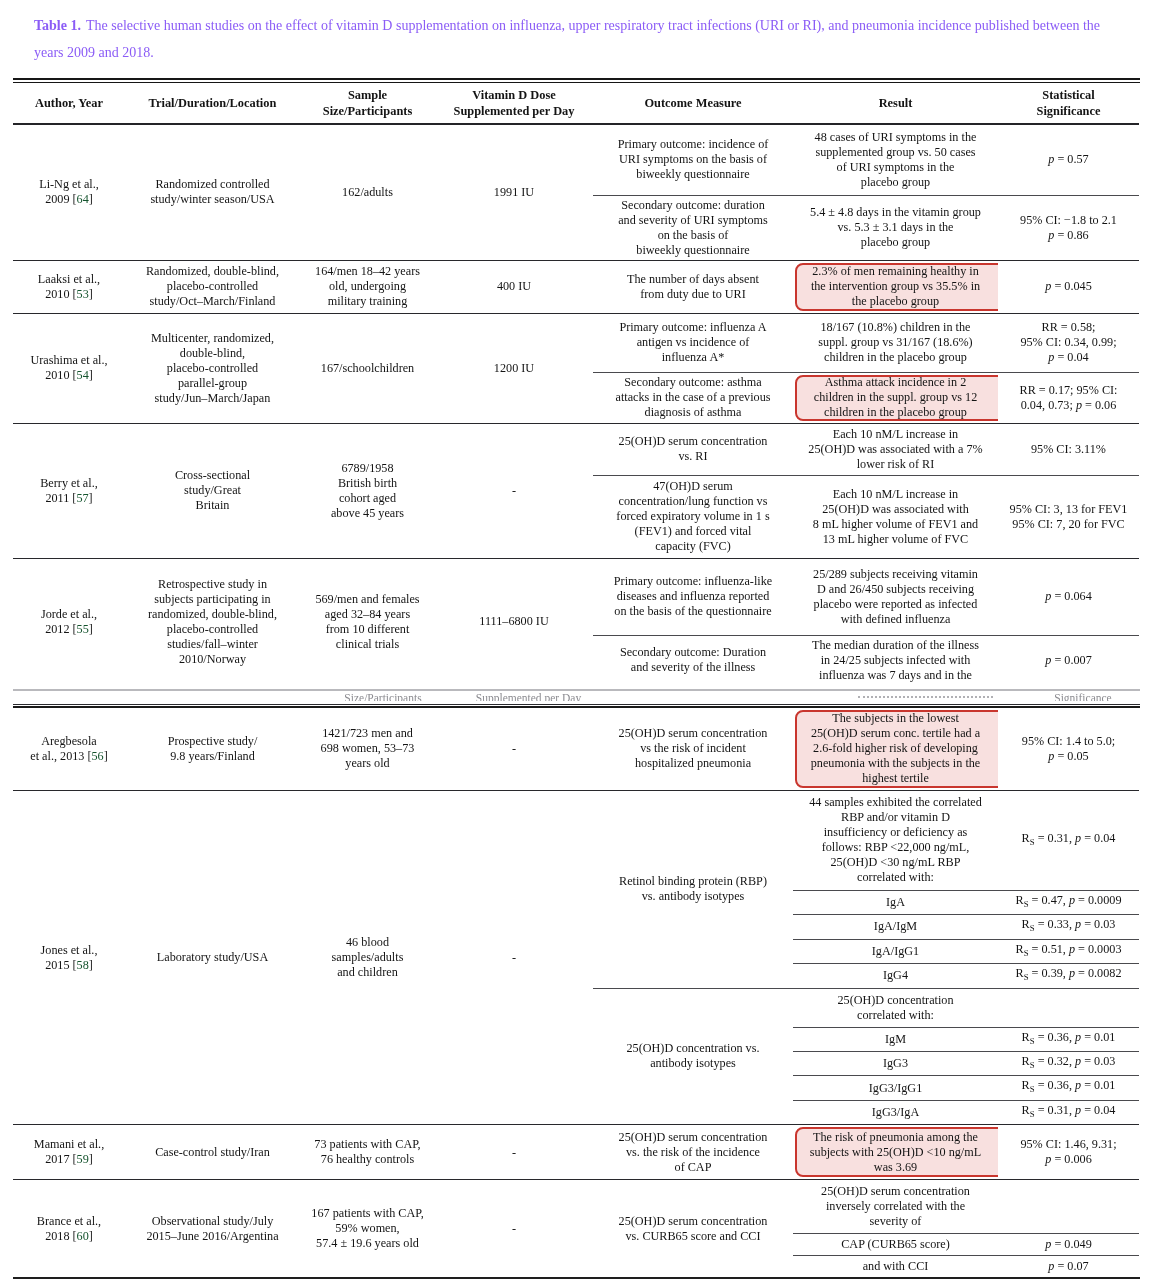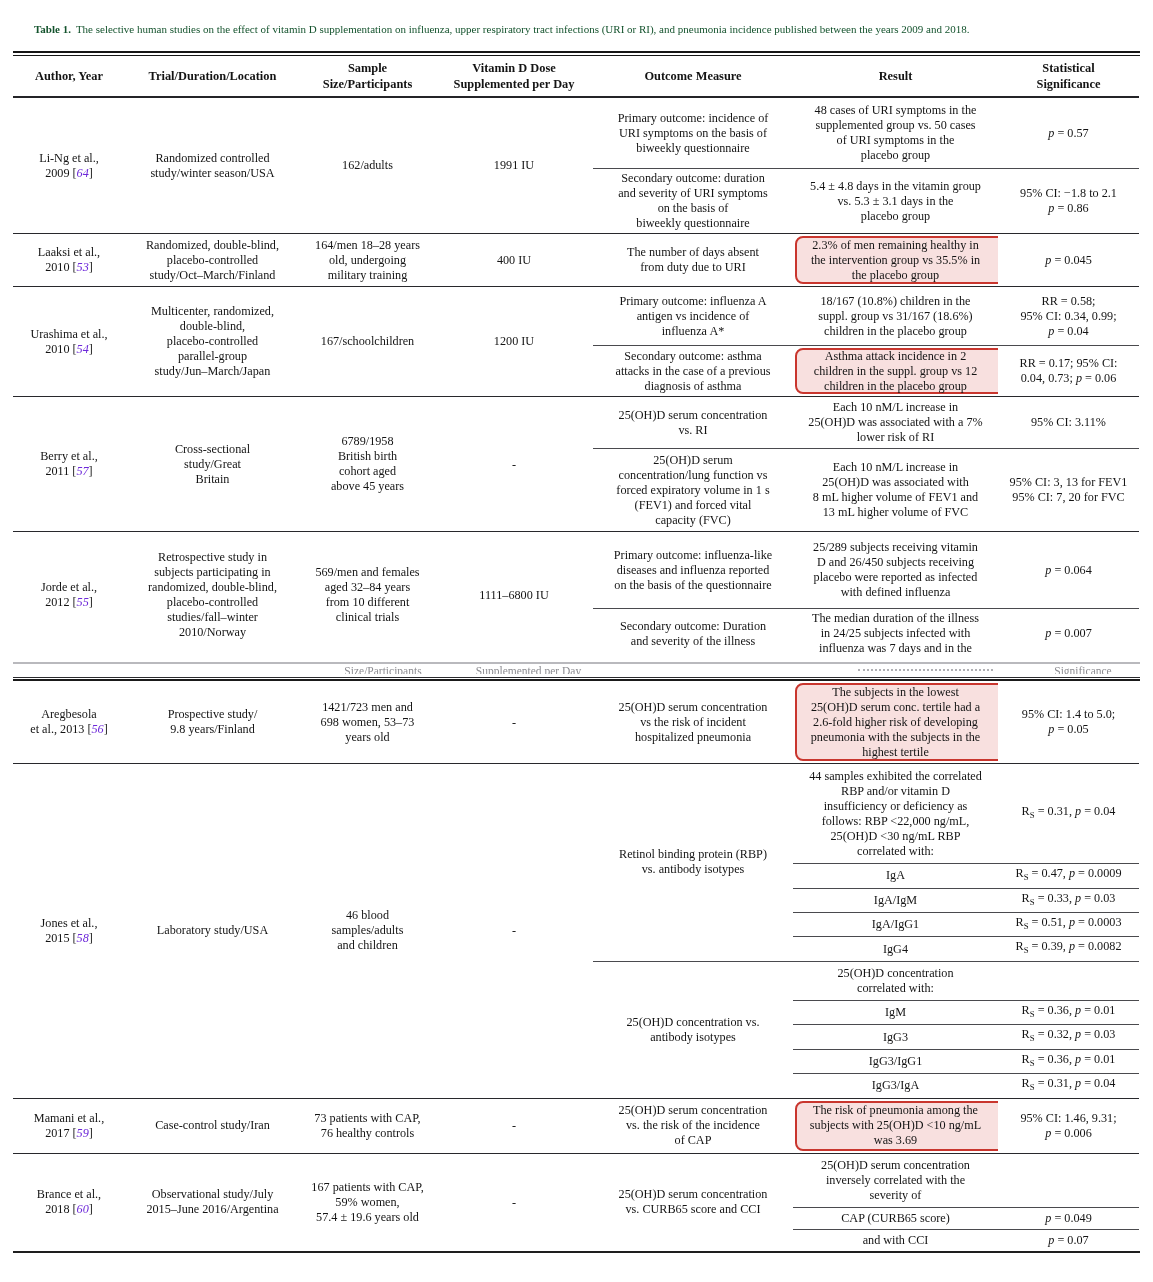--- a/index.html
+++ b/index.html
@@ -1,32 +1,32 @@
 <!DOCTYPE html>
 <html><head>
 <meta charset="utf-8">
 <style>
   html,body{margin:0;padding:0;background:#ffffff;}
   body{width:1153px;height:1282px;font-family:"Liberation Serif","DejaVu Serif",serif;color:#141414;overflow:hidden;}
   .sheet{position:relative;width:1153px;height:1282px;}
-  .caption{margin:19px 30px 11px 34px;width:1092px;font-size:11px;line-height:1.92;color:#14532d;}
+  .caption{margin:13px 30px 11px 34px;width:1092px;font-size:14px;line-height:1.92;color:#8b5cf6;}
   .cap-label{font-weight:bold;margin-right:5px;}
   .rule-double{margin:0 13px;height:2px;border-top:2px solid #161616;border-bottom:1px solid #161616;}
   .rule-thick{margin:0 13px;height:1px;border-top:1px solid #2a2a2e;border-bottom:2px solid #1a1a1a;}
   .rule-bottom{margin:0 13px;border-top:2px solid #1e1e1e;}
   table{border-collapse:separate;border-spacing:0;table-layout:fixed;width:1126px;margin:0 0 0 13px;}
   td,th{vertical-align:middle;text-align:center;padding:2px 4px;font-size:12.2px;line-height:15px;white-space:pre-line;overflow:hidden;}
   th{font-weight:bold;border-bottom:2px solid #242428;font-size:12.4px;line-height:16px;}
   .gt{border-top:1px solid #28282c;}
   .sepf,.seprs{border-top:1px solid #4a4a4e;}
   tr.h42{height:42px;}tr.h70{height:70px;}tr.h62{height:62px;}tr.h53{height:53px;}
   tr.h59{height:59px;}tr.h51{height:51px;}tr.h52{height:52px;}tr.h83{height:83px;}
   tr.h77{height:77px;}tr.h44{height:44px;}tr.h82{height:82px;}tr.h100{height:100px;}
   tr.h39{height:39px;}tr.h22{height:22px;}tr.h55{height:55px;margin-top:20px;}tr.h54{height:54px;}
-  .ref{color:#6d28d9;font-style:italic;}
+  .ref{color:#14532d;}
   .bk{color:#222;}
   .refwrap{margin-left:3px;white-space:nowrap;}
   .ct{position:relative;z-index:1;white-space:pre-line;font-family:Liberation Serif, serif;}
   td.hlL{position:relative;}
   .hl-box{position:absolute;left:2px;top:2px;bottom:2px;width:336px;border:2px solid #c9362e;border-radius:8px;background:#f8e0df;z-index:0;}
   sub{font-size:0.72em;}
   i{font-style:italic;}
   .artifact{position:relative;margin:4px 13px 0 13px;height:13px;border-top:2px solid #b9b9bd;overflow:hidden;}
   .frag{position:absolute;top:1px;height:9px;overflow:hidden;color:#8b8b90;font-size:11.5px;line-height:13px;text-align:center;}
   .smudge{position:absolute;top:5px;border-top:2px dotted #b0b0b4;}
@@ -93,21 +93,21 @@
 <i>p</i> = 0.86</td>
       </tr>
     </tbody>
     <tbody>
       <tr class="h53">
         <td class="gt"><span class="ct">Laaksi et al.,
 2010</span><span class="refwrap"><span class="bk">[</span><span class="ref">53</span><span class="bk">]</span></span></td>
         <td class="gt">Randomized, double-blind,
 placebo-controlled
 study/Oct–March/Finland</td>
-        <td class="gt">164/men 18–28 years
+        <td class="gt">164/men 18–42 years
 old, undergoing
 military training</td>
         <td class="gt">400 IU</td>
         <td class="gt">The number of days absent
 from duty due to URI</td>
         <td class="gt hlL"><span class="hl-box"></span><span class="ct">2.3% of men remaining healthy in
 the intervention group vs 35.5% in
 the placebo group</span></td>
         <td class="gt"><span class="ct"><i>p</i> = 0.045</span></td>
       </tr>
@@ -157,21 +157,21 @@
 above 45 years</td>
         <td class="gt" rowspan="2">-</td>
         <td class="gt">25(OH)D serum concentration
 vs. RI</td>
         <td class="gt">Each 10 nM/L increase in
 25(OH)D was associated with a 7%
 lower risk of RI</td>
         <td class="gt">95% CI: 3.11%</td>
       </tr>
       <tr class="h83">
-        <td class="sepf">25(OH)D serum
+        <td class="sepf">47(OH)D serum
 concentration/lung function vs
 forced expiratory volume in 1 s
 (FEV1) and forced vital
 capacity (FVC)</td>
         <td class="sepf">Each 10 nM/L increase in
 25(OH)D was associated with
 8 mL higher volume of FEV1 and
 13 mL higher volume of FVC</td>
         <td class="sepf">95% CI: 3, 13 for FEV1
 95% CI: 7, 20 for FVC</td>

